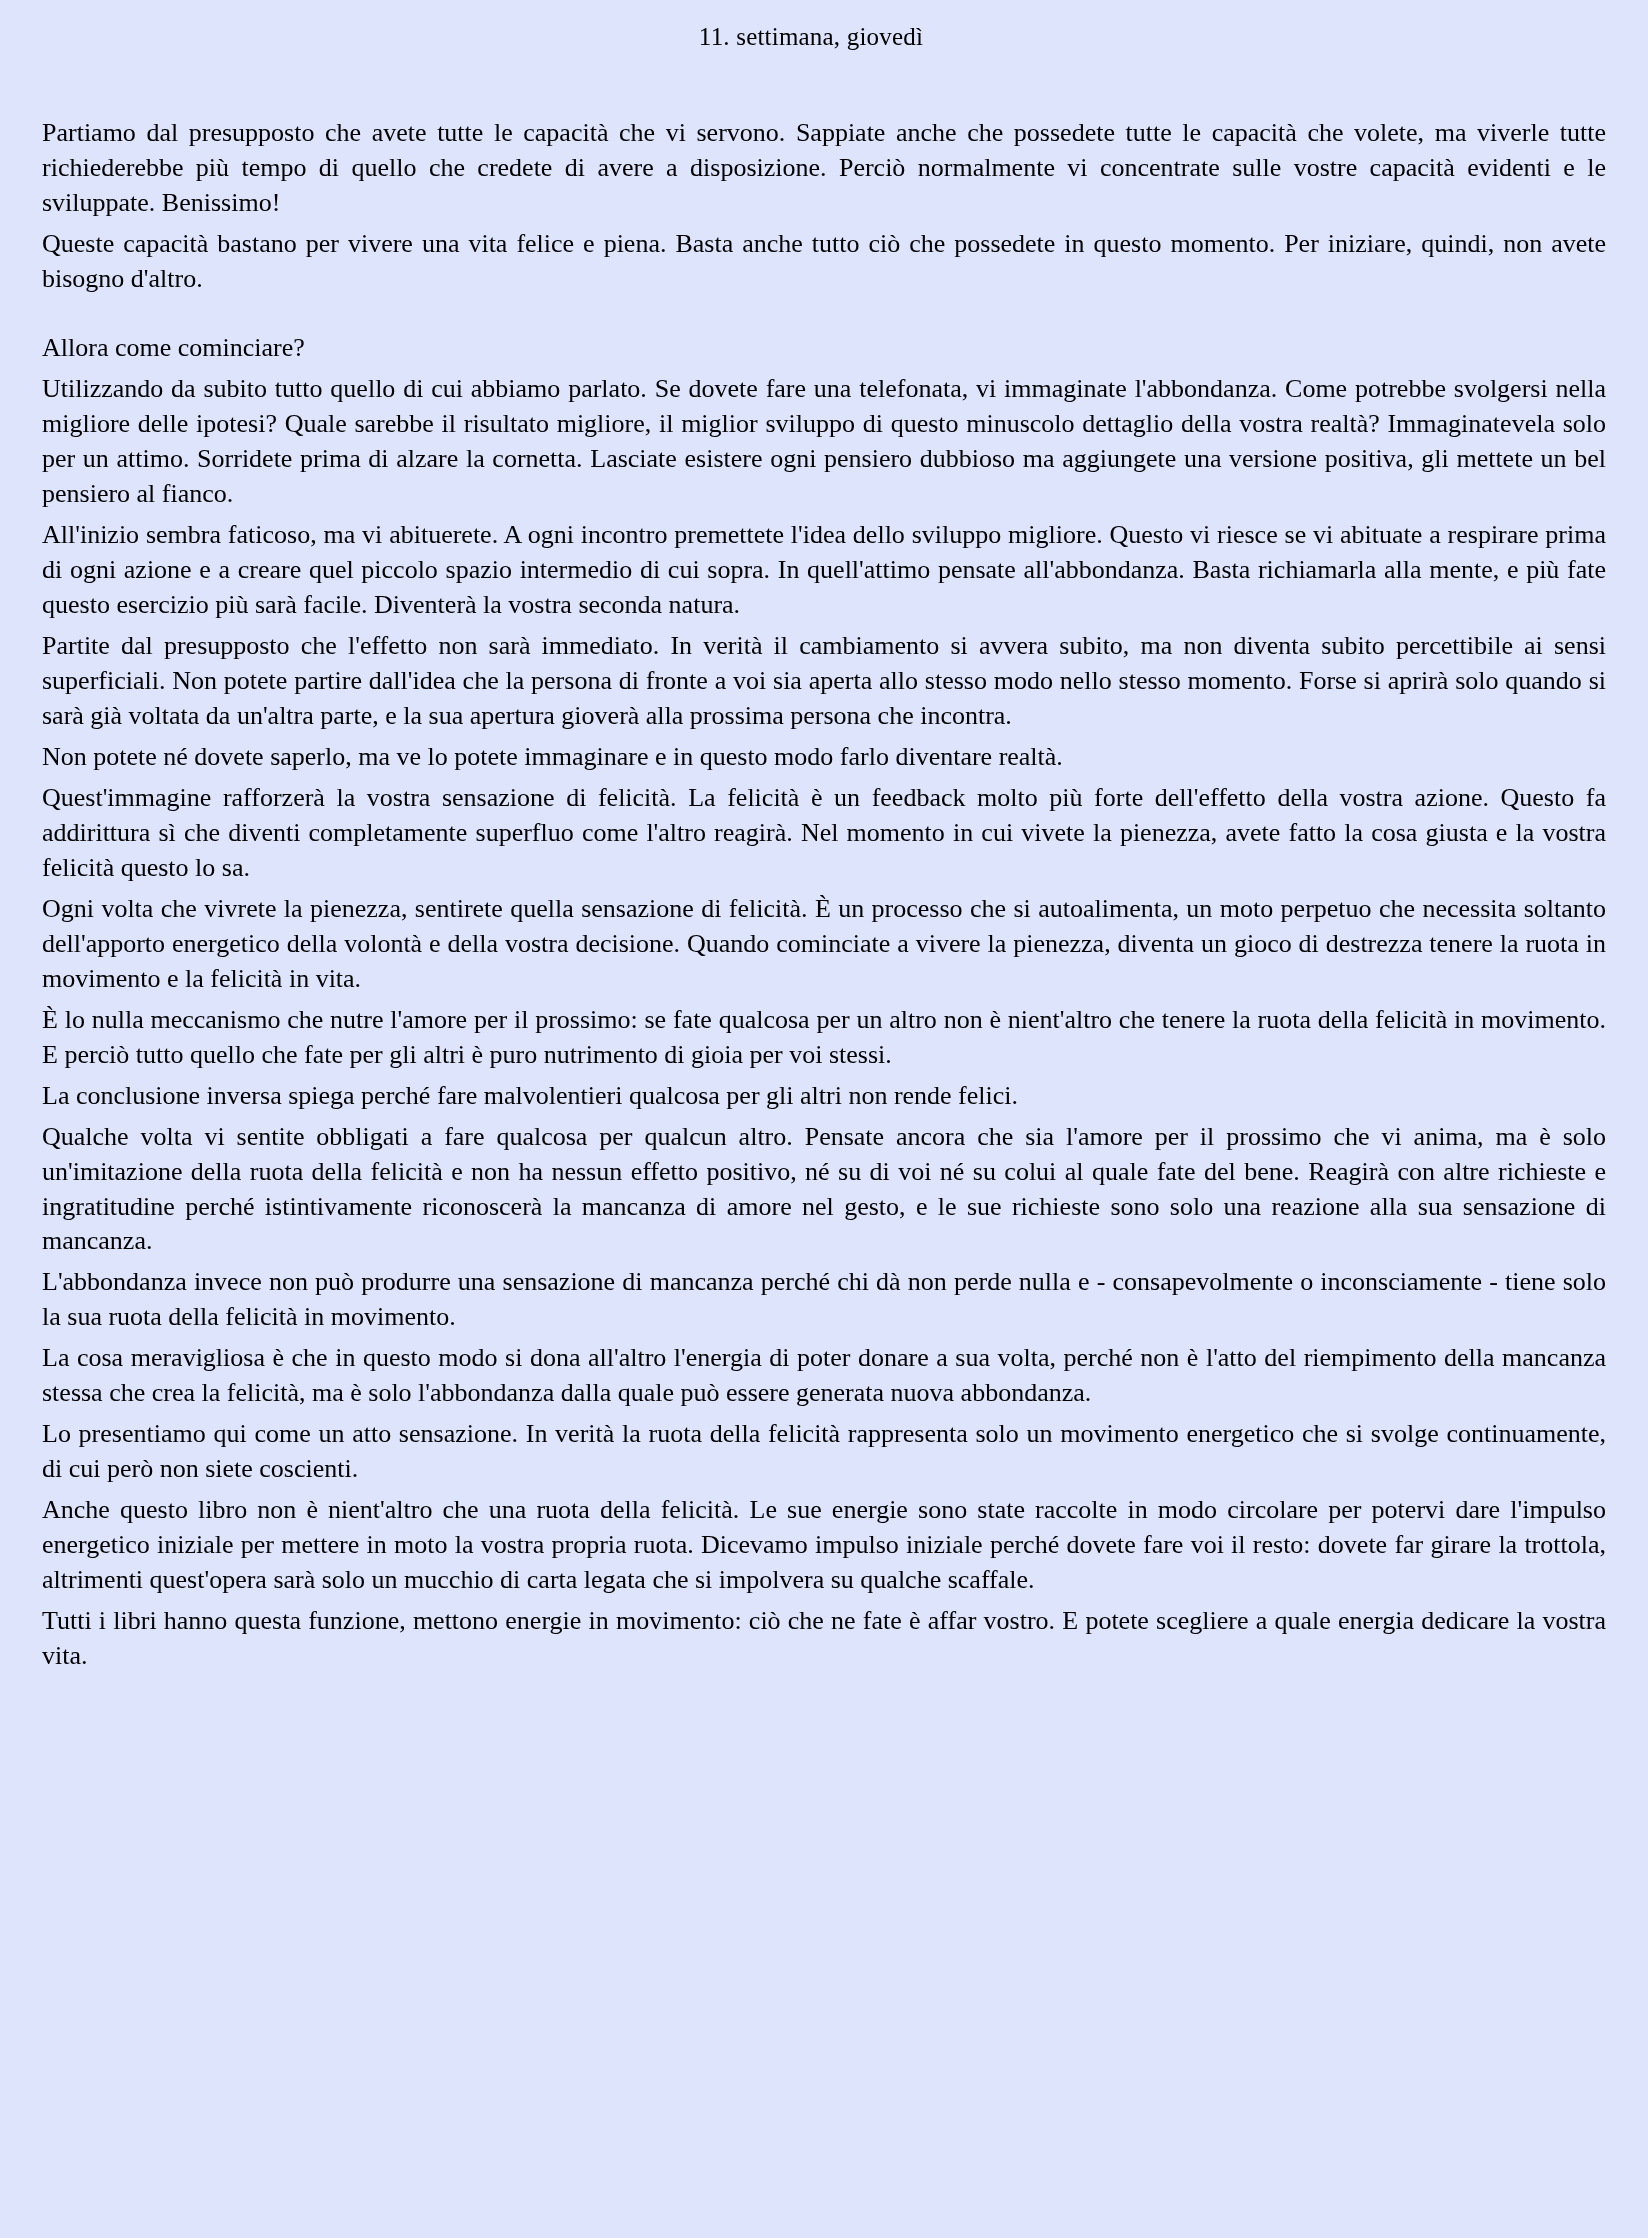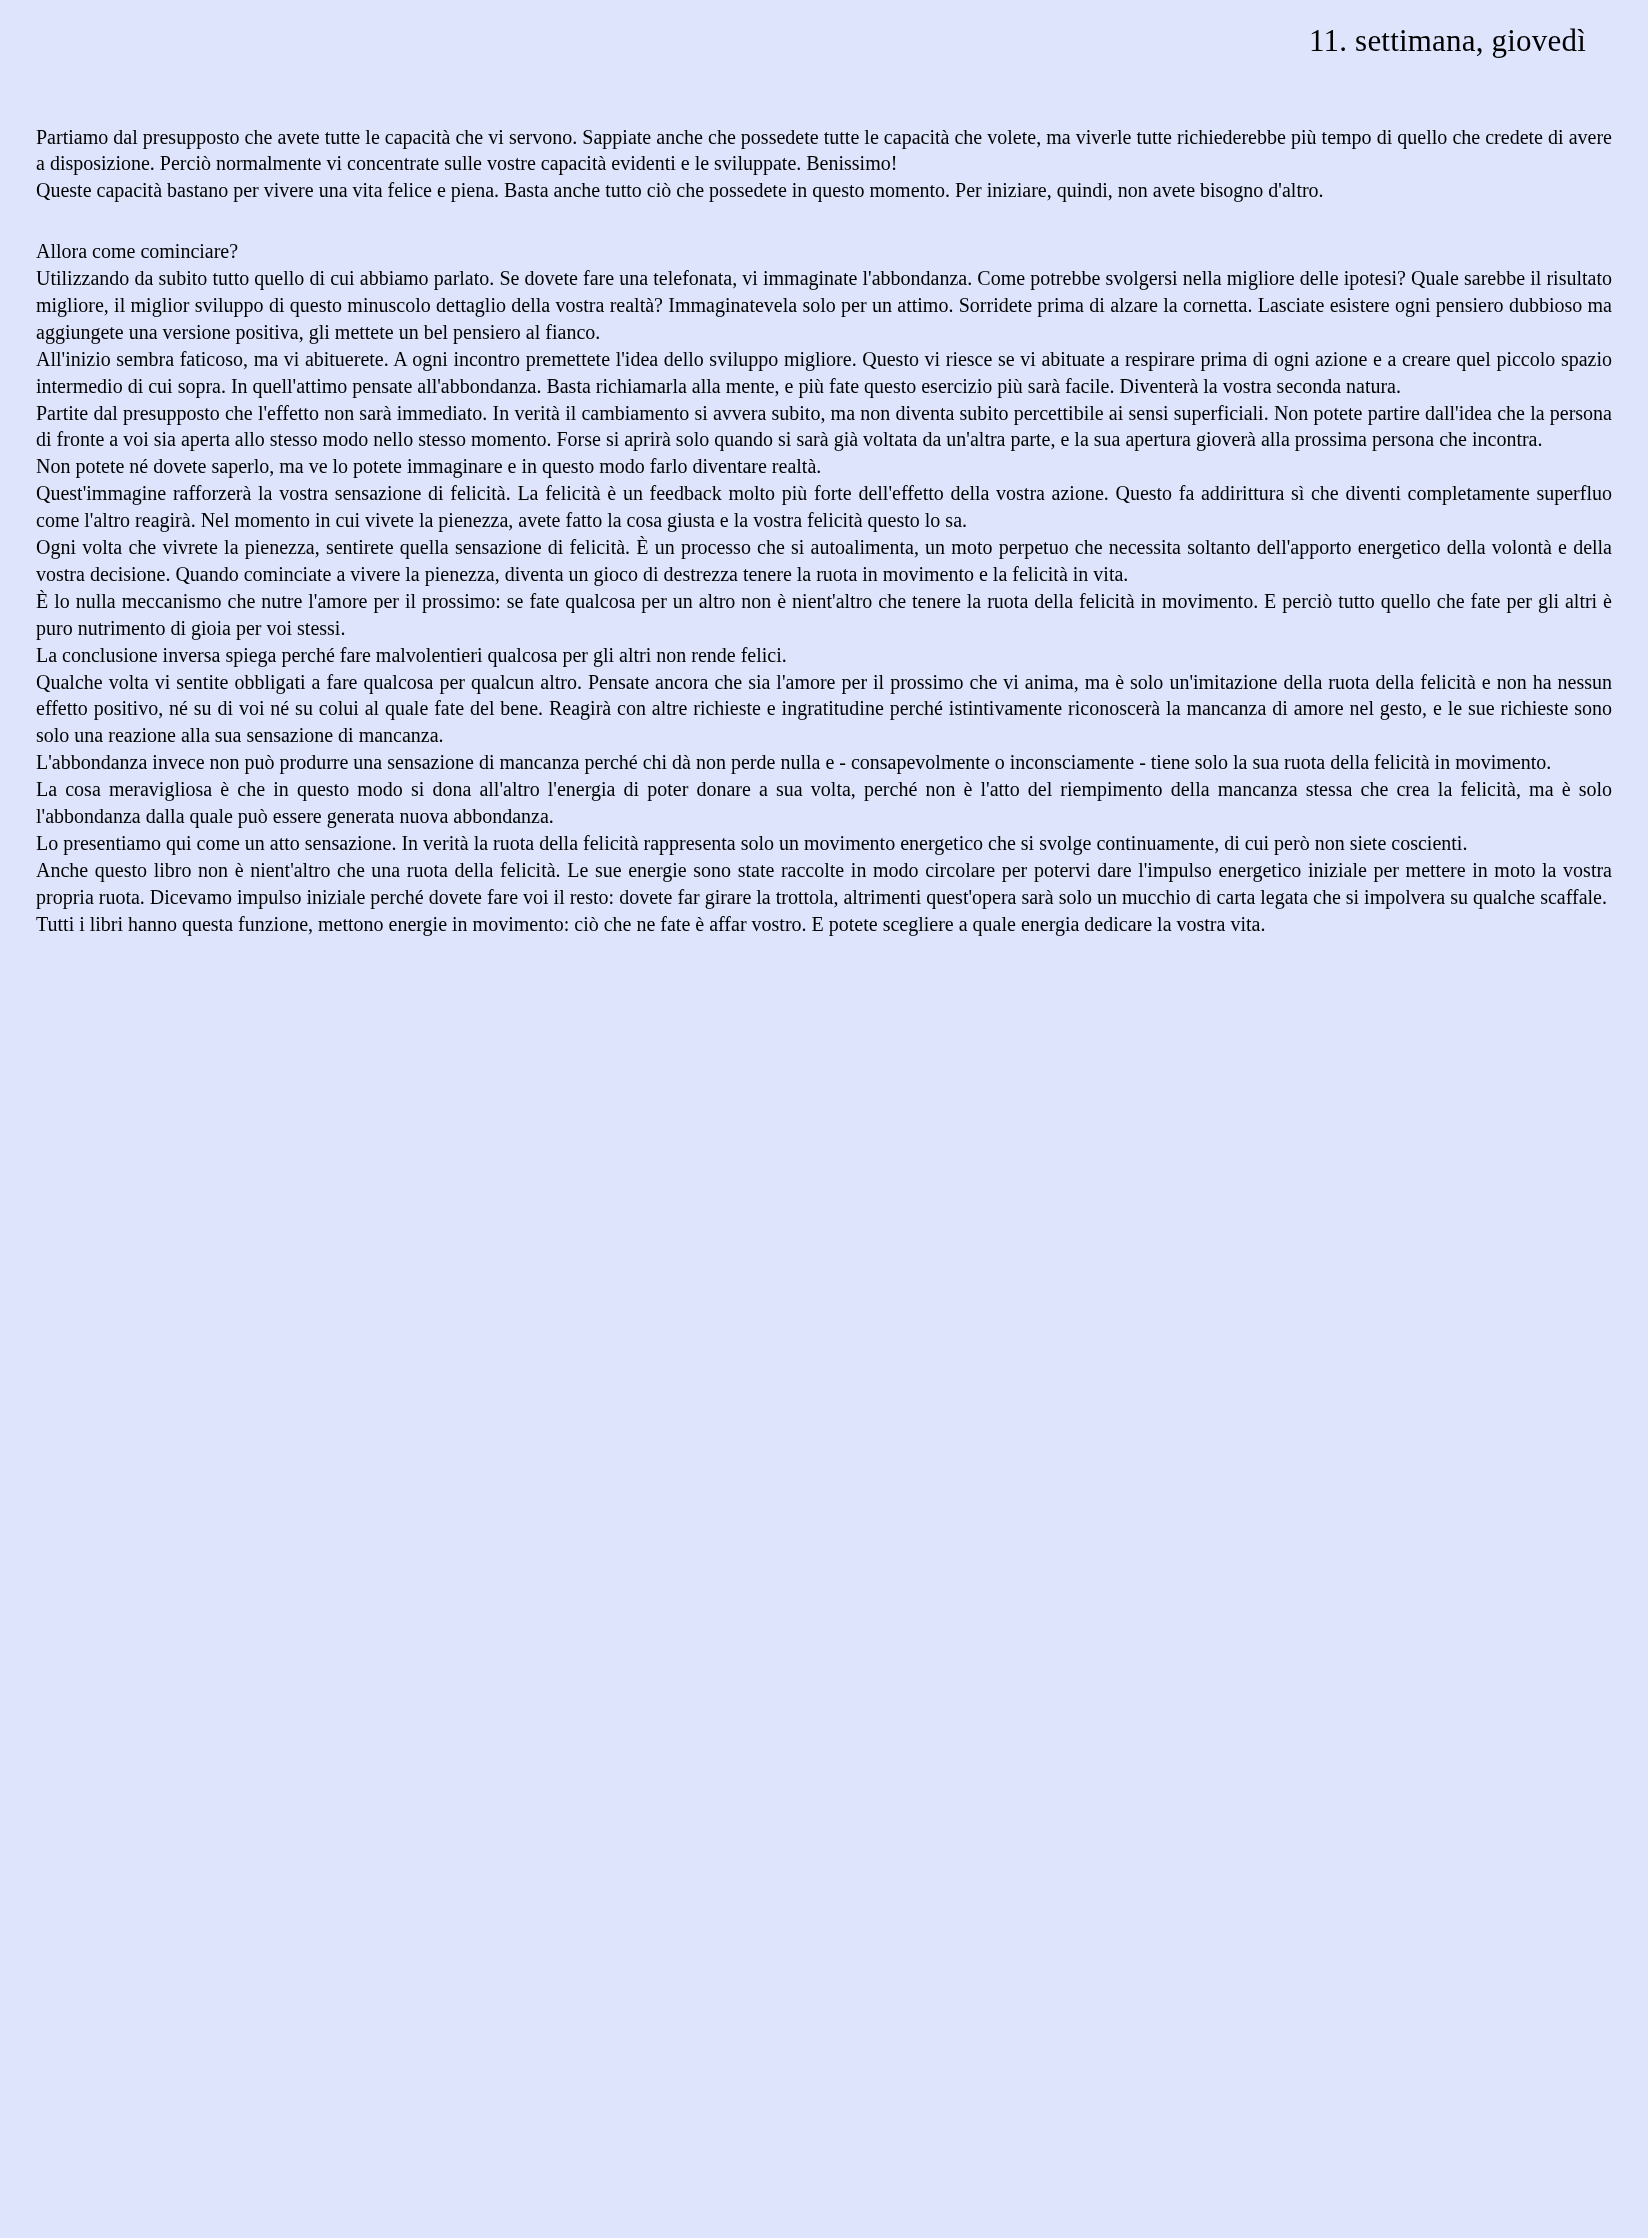--- a/index.html
+++ b/index.html
@@ -15,33 +15,33 @@
     -webkit-font-smoothing: antialiased;
   }
   .page {
     width: 1648px;
     min-height: 2239px;
     box-sizing: border-box;
     padding: 19px 36px 17px 36px;
     background: #dde4fb;
   }
   .header {
-    text-align: right;
-    font-size: 31px;
+    text-align: center;
+    font-size: 25px;
     line-height: 1.2;
     padding-right: 26px;
     padding-top: 3.4px;
     letter-spacing: 0.2px;
   }
   .body-text {
     margin-top: 64px;
   }
   p {
-    margin: 0;
-    font-size: 20px;
+    margin: 6px;
+    font-size: 26px;
     line-height: 1.345;
     text-align: justify;
     text-justify: inter-word;
     hyphens: none;
   }
   p.gap {
     margin-top: 34px;
   }
   p.nojust {
     text-align: left;

